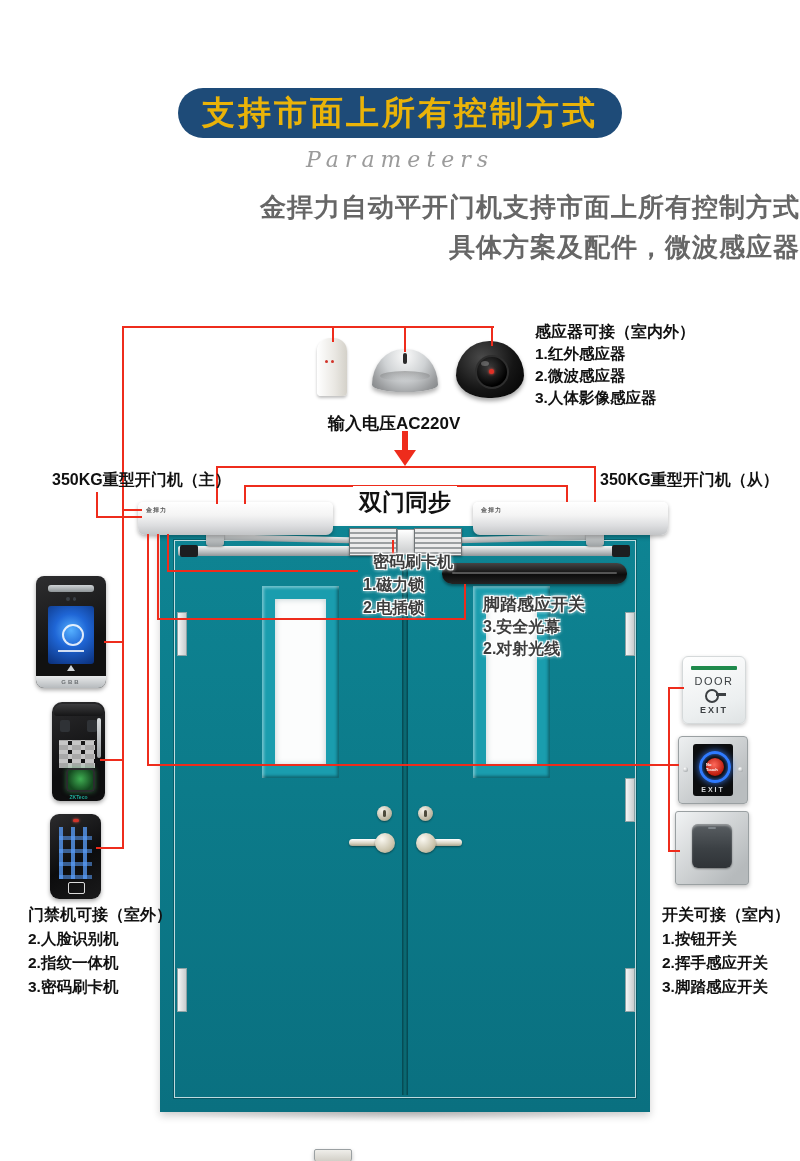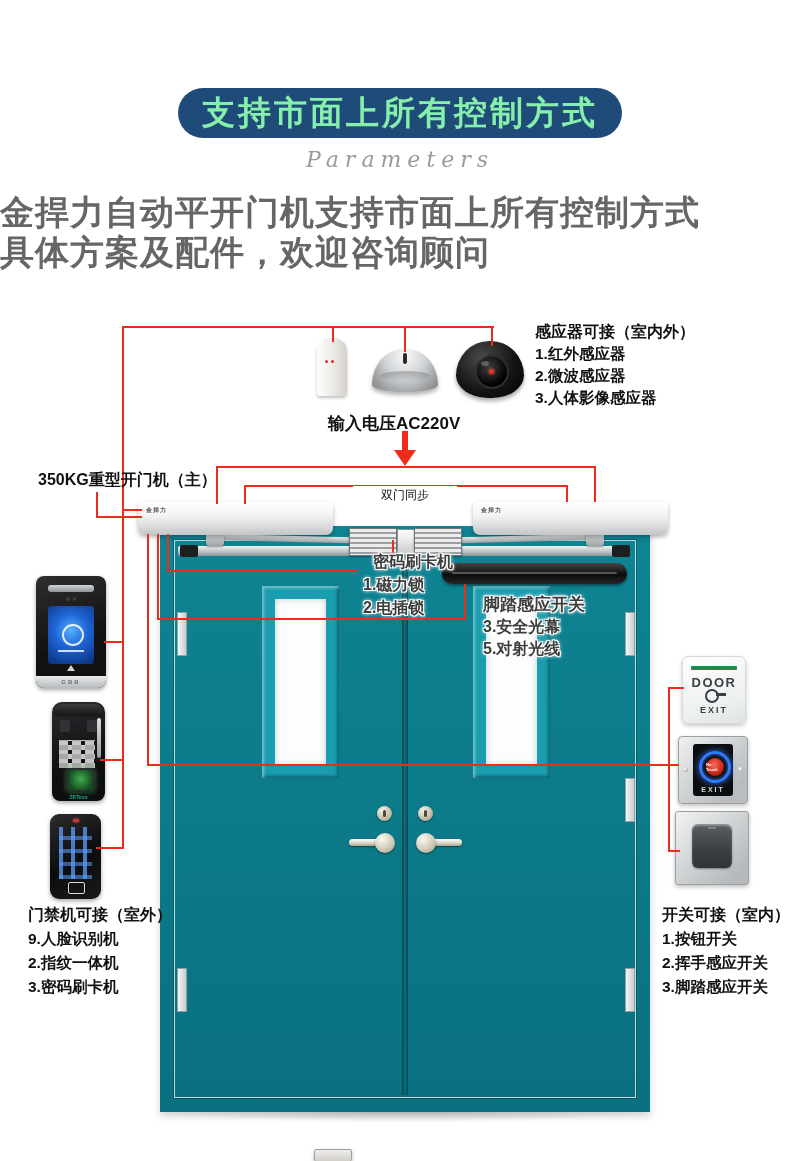--- a/index.html
+++ b/index.html
@@ -6,24 +6,24 @@
   body{font-family:"Liberation Sans","DejaVu Sans",sans-serif;}
   #stage{position:relative;width:800px;height:1161px;background:#ffffff;overflow:hidden;}
   .a{position:absolute;}
   .rl{position:absolute;background:#ee2c1c;z-index:30;}
   .blab{font-weight:bold;color:#111;font-size:15.5px;white-space:nowrap;z-index:40;}
   .halo{color:#3d3d3d;font-weight:bold;font-size:16px;line-height:21px;white-space:nowrap;
         text-shadow:-1px -1px 0 #fff,1px -1px 0 #fff,-1px 1px 0 #fff,1px 1px 0 #fff,0 0 4px #fff,0 0 4px #fff;z-index:40;}
   
   .banner{left:178px;top:88px;width:444px;height:50px;border-radius:26px;background:#1e4b78;
           display:flex;align-items:center;justify-content:center;z-index:5;}
-  .banner span{color:#86efac;font-size:33px;font-weight:bold;letter-spacing:3px;}
+  .banner span{color:#eab308;font-size:33px;font-weight:bold;letter-spacing:3px;}
   .script{left:0;top:147px;width:800px;text-align:center;font-family:"DejaVu Serif",serif;
           font-style:italic;font-size:22px;letter-spacing:6px;color:#9b9b9b;z-index:5;}
-  .sub{left:0;width:800px;text-align:left;color:#666;font-weight:bold;font-size:34px;letter-spacing:1px;z-index:5;white-space:nowrap;}
+  .sub{left:0;width:800px;text-align:right;color:#666;font-weight:bold;font-size:26px;letter-spacing:1px;z-index:5;white-space:nowrap;}
   
   .doorframe{left:160px;top:526px;width:490px;height:586px;background:linear-gradient(180deg,#0e8493 0%,#0c7b8a 45%,#0a7080 100%);box-shadow:0 4px 8px rgba(0,0,0,.18);z-index:1;}
   .innerline{left:174px;top:540px;width:460px;height:556px;border:1px solid rgba(235,245,245,.8);box-shadow:0 0 0 1px rgba(0,40,45,.35);z-index:2;}
   .leaf{top:542px;width:226px;height:553px;background:linear-gradient(160deg,#108ród 0%,#0e8290 0%,#0d7e8d 55%,#0b7482 100%);z-index:2;}
   .gap{left:402px;top:542px;width:6px;height:553px;background:linear-gradient(90deg,#05454e,#0b7079 50%,#05454e);z-index:3;}
   .win{top:586px;width:77px;height:192px;background:#1a9dae;box-shadow:inset 2px 2px 3px rgba(255,255,255,.4),inset -2px -2px 3px rgba(0,30,35,.45);z-index:4;}
   .pane{top:599px;width:51px;height:166px;background:#fcfdfd;box-shadow:inset 0 0 6px rgba(0,60,70,.25);z-index:5;}
   .hinge{width:8px;height:42px;background:linear-gradient(90deg,#f4f5f5,#c9cdce);border:1px solid #8fa3a6;z-index:6;}
   .cyl{top:806px;width:15px;height:15px;border-radius:50%;background:radial-gradient(circle at 35% 30%,#f5f2ea,#b9b29c 70%,#8d876f);box-shadow:0 1px 2px rgba(0,0,0,.4);z-index:6;}
   .cyl i{position:absolute;left:6px;top:4px;width:3px;height:7px;background:#4d4a3c;border-radius:2px;}
@@ -86,48 +86,48 @@
   .fp .scan{position:absolute;left:14px;bottom:9px;width:25px;height:20px;background:radial-gradient(circle at 50% 45%,#3fae52,#14491f 75%);border:2px solid #2a2c2e;border-radius:4px;box-shadow:0 0 5px rgba(70,200,100,.5);}
   .fp .brand{position:absolute;left:0;bottom:1px;width:53px;text-align:center;font-size:5px;color:#1fae9a;font-weight:bold;}
   .pad{left:50px;top:814px;width:51px;height:85px;background:linear-gradient(150deg,#2c2c2e 0%,#0c0c0d 55%,#1a1a1b 100%);border-radius:9px;box-shadow:0 2px 4px rgba(0,0,0,.35);z-index:10;}
   .pad .led{position:absolute;left:23px;top:5px;width:6px;height:3px;background:#d2342a;border-radius:2px;box-shadow:0 0 3px #ff5b4d;}
   .pad .grid{position:absolute;left:9px;top:13px;width:33px;height:52px;
              background-image:repeating-linear-gradient(90deg,rgba(90,160,255,.75) 0 4px,transparent 4px 12px),repeating-linear-gradient(0deg,rgba(90,160,255,.55) 0 4px,transparent 4px 13px);}
   .pad .card{position:absolute;left:18px;bottom:5px;width:15px;height:10px;border:1.5px solid rgba(255,255,255,.85);border-radius:2px;}
   
   .exitbtn{left:682px;top:656px;width:62px;height:66px;background:linear-gradient(160deg,#ffffff,#eceff0 70%,#dfe3e4);border:1px solid #d5d9da;border-radius:6px;box-shadow:0 2px 4px rgba(0,0,0,.22);z-index:10;text-align:center;}
   .exitbtn .bar{position:absolute;left:8px;top:9px;width:46px;height:4px;background:#1f8a4c;border-radius:1px;}
-  .exitbtn .t1{position:absolute;left:0;top:18px;width:62px;font-size:13px;font-weight:bold;color:#3c4043;letter-spacing:1.5px;}
+  .exitbtn .t1{position:absolute;left:0;top:18px;width:62px;font-size:11px;font-weight:normal;color:#3c4043;letter-spacing:1.5px;}
   .exitbtn .key{position:absolute;left:22px;top:32px;width:10px;height:10px;border:2.5px solid #3c4043;border-radius:50%;}
   .exitbtn .key i{position:absolute;left:9px;top:2px;width:10px;height:2.5px;background:#3c4043;}
   .exitbtn .t2{position:absolute;left:0;top:48px;width:62px;font-size:9px;font-weight:bold;color:#3c4043;letter-spacing:2px;}
   .ntouch{left:678px;top:736px;width:68px;height:66px;background:linear-gradient(135deg,#eef0f1,#b9bdbf 80%);border:1px solid #9aa0a2;border-radius:4px;box-shadow:0 2px 4px rgba(0,0,0,.25);z-index:10;}
   .ntouch .scr1{position:absolute;left:4px;top:30px;width:5px;height:5px;border-radius:50%;background:radial-gradient(circle at 35% 30%,#fff,#8e9497);}
   .ntouch .scr2{position:absolute;right:4px;top:30px;width:5px;height:5px;border-radius:50%;background:radial-gradient(circle at 35% 30%,#fff,#8e9497);}
   .ntouch .blk{position:absolute;left:14px;top:7px;width:40px;height:52px;background:#0c0d0e;border-radius:3px;}
   .ntouch .ring{position:absolute;left:6px;top:7px;width:26px;height:26px;border:3px solid #2f7bff;border-radius:50%;box-shadow:0 0 7px rgba(60,130,255,.9),inset 0 0 4px rgba(60,130,255,.8);}
   .ntouch .red{position:absolute;left:4px;top:4px;width:18px;height:18px;border-radius:50%;background:radial-gradient(circle at 45% 38%,#ff6a5c,#b51507 75%);display:flex;align-items:center;justify-content:center;font-size:4px;color:#fff;font-weight:bold;}
   .ntouch .ex{position:absolute;left:0;bottom:3px;width:40px;text-align:center;font-size:7px;color:#d8dadc;letter-spacing:2px;font-weight:bold;}
   .foot{left:675px;top:811px;width:72px;height:72px;background:linear-gradient(135deg,#f1f3f4,#b6babc 85%);border:1px solid #9aa0a2;border-radius:3px;box-shadow:0 2px 4px rgba(0,0,0,.25);z-index:10;}
   .foot .plate{position:absolute;left:16px;top:12px;width:40px;height:44px;background:linear-gradient(180deg,#5a5f63,#3c4145 55%,#2f3337);border-radius:6px;box-shadow:inset 0 2px 2px rgba(255,255,255,.35),0 1px 2px rgba(0,0,0,.4);}
   .foot .plate i{position:absolute;left:16px;top:3px;width:8px;height:2px;background:#7e858a;border-radius:1px;}
   .shadowband{left:150px;top:1112px;width:510px;height:10px;background:radial-gradient(ellipse at 50% 0%,rgba(0,0,0,.18),rgba(0,0,0,0) 70%);z-index:1;}
-  .syncbg{left:353px;top:486px;width:104px;text-align:center;background:#fff;font-weight:normal;font-size:12px;color:#111;z-index:35;padding:1px 0;}
+  .syncbg{left:353px;top:486px;width:104px;text-align:center;background:#fff;font-weight:bold;font-size:23px;color:#111;z-index:35;padding:1px 0;}
 </style>
 </head>
 <body>
 
 <div id="stage">
 
   <div class="a banner">
     <span>支持市面上所有控制方式</span>
   </div>
   <div class="a script">Parameters</div>
   <div class="a sub" style="top:190px;">金捍力自动平开门机支持市面上所有控制方式</div>
-  <div class="a sub" style="top:230px;">具体方案及配件，欢迎咨询顾问</div>
+  <div class="a sub" style="top:230px;">具体方案及配件，微波感应器</div>
 
   <div class="rl" style="left:122px;top:326px;width:372px;height:2px;"></div>
   <div class="rl" style="left:332px;top:326px;width:2px;height:16px;"></div>
   <div class="rl" style="left:404px;top:326px;width:2px;height:26px;"></div>
   <div class="rl" style="left:491px;top:326px;width:2px;height:20px;"></div>
   <div class="rl" style="left:122px;top:326px;width:2px;height:522px;"></div>
   <div class="rl" style="left:122px;top:509px;width:20px;height:2px;"></div>
   <div class="rl" style="left:96px;top:492px;width:2px;height:26px;"></div>
   <div class="rl" style="left:96px;top:516px;width:46px;height:2px;"></div>
   <div class="rl" style="left:104px;top:641px;width:20px;height:2px;"></div>
@@ -161,21 +161,22 @@
   <div class="a arrowhead"></div>
 
   <div class="rl" style="left:216px;top:466px;width:380px;height:2px;"></div>
   <div class="rl" style="left:216px;top:466px;width:2px;height:38px;"></div>
   <div class="rl" style="left:594px;top:466px;width:2px;height:36px;"></div>
   <div class="rl" style="left:244px;top:485px;width:324px;height:2px;"></div>
   <div class="rl" style="left:244px;top:485px;width:2px;height:19px;"></div>
   <div class="rl" style="left:566px;top:485px;width:2px;height:17px;"></div>
   <div class="a syncbg">双门同步</div>
 
-  <div class="a blab" style="left:38px;top:470px;font-size:16px;">350KG重型开门机（主）</div>
+  <div class="a blab" style="left:52px;top:470px;font-size:16px;">350KG重型开门机（主）</div>
+  <div class="a blab" style="left:600px;top:470px;font-size:16px;">350KG重型开门机（从）</div>
 
   <div class="a doorframe"></div>
   <div class="a shadowband"></div>
   <div class="a innerline"></div>
   <div class="a leaf" style="left:177px;"></div>
   <div class="a leaf" style="left:407px;"></div>
   <div class="a gap"></div>
   <div class="a win" style="left:262px;"></div>
   <div class="a pane" style="left:275px;"></div>
   <div class="a win" style="left:473px;"></div>
@@ -226,21 +227,21 @@
   <div class="rl" style="left:157px;top:618px;width:309px;height:2px;"></div>
   <div class="rl" style="left:464px;top:584px;width:2px;height:36px;"></div>
   <div class="rl" style="left:147px;top:534px;width:2px;height:232px;"></div>
   <div class="rl" style="left:147px;top:764px;width:532px;height:2px;"></div>
 
   <div class="a halo" style="left:373px;top:551px;">密码刷卡机</div>
   <div class="a halo" style="left:363px;top:574px;">1.磁力锁</div>
   <div class="a halo" style="left:363px;top:597px;">2.电插锁</div>
   <div class="a halo" style="left:483px;top:594px;font-size:17px;">脚踏感应开关</div>
   <div class="a halo" style="left:483px;top:616px;">3.安全光幕</div>
-  <div class="a halo" style="left:483px;top:638px;">5.对射光线</div>
+  <div class="a halo" style="left:483px;top:638px;">2.对射光线</div>
 
   <div class="a face">
     <span class="slot"></span>
     <span class="camdot">
         <b></b>
         <b></b>
       </span>
     <span class="scr">
         <b></b>
         <i></i>
@@ -258,21 +259,21 @@
     <span class="keys"></span>
     <span class="scan"></span>
     <span class="brand">ZKTeco</span>
   </div>
   <div class="a pad">
     <span class="led"></span>
     <span class="grid"></span>
     <span class="card"></span>
   </div>
   <div class="a blab" style="left:28px;top:905px;font-size:16px;">门禁机可接（室外）</div>
-  <div class="a blab" style="left:28px;top:929px;">9.人脸识别机</div>
+  <div class="a blab" style="left:28px;top:929px;">2.人脸识别机</div>
   <div class="a blab" style="left:28px;top:953px;">2.指纹一体机</div>
   <div class="a blab" style="left:28px;top:977px;">3.密码刷卡机</div>
 
   <div class="rl" style="left:668px;top:687px;width:2px;height:165px;"></div>
   <div class="rl" style="left:668px;top:687px;width:16px;height:2px;"></div>
   <div class="rl" style="left:668px;top:850px;width:12px;height:2px;"></div>
 
   <div class="a exitbtn">
     <span class="bar"></span>
     <span class="t1">DOOR</span>

